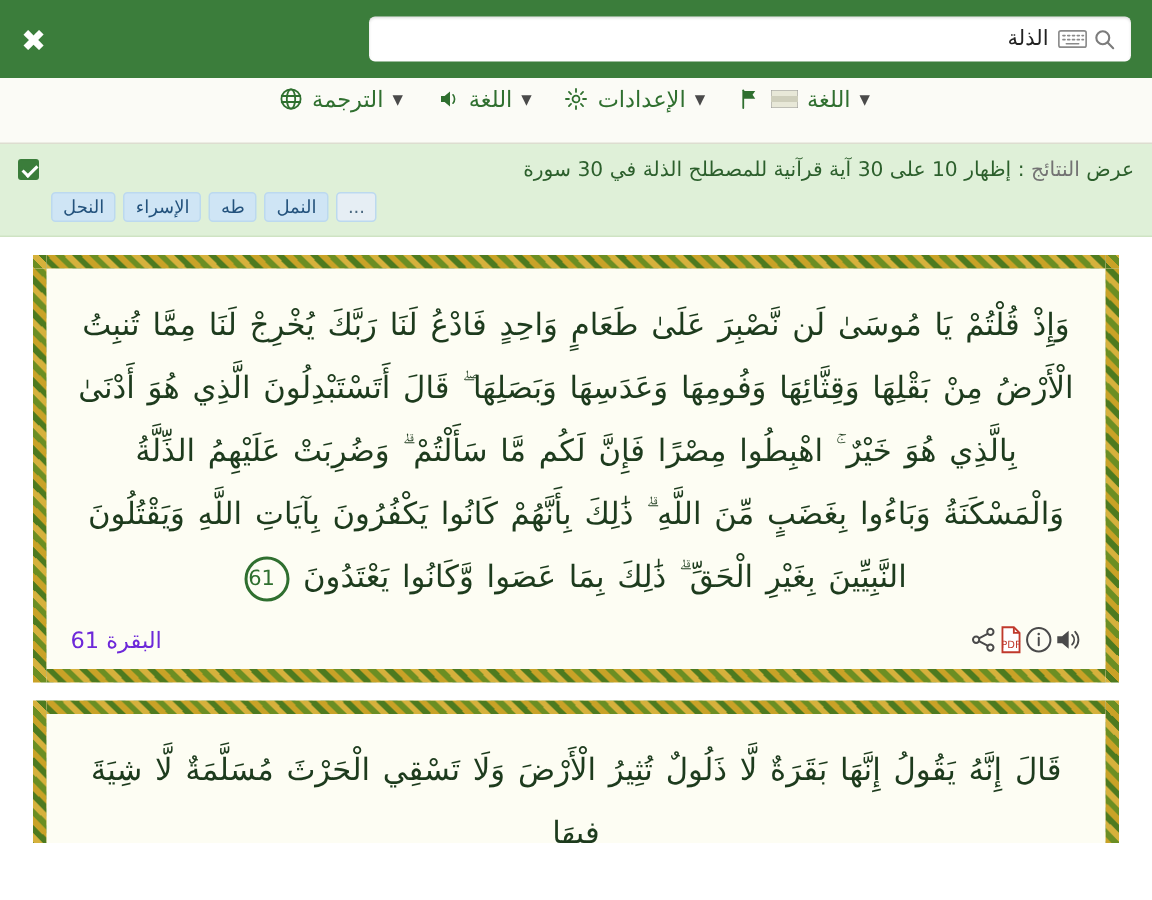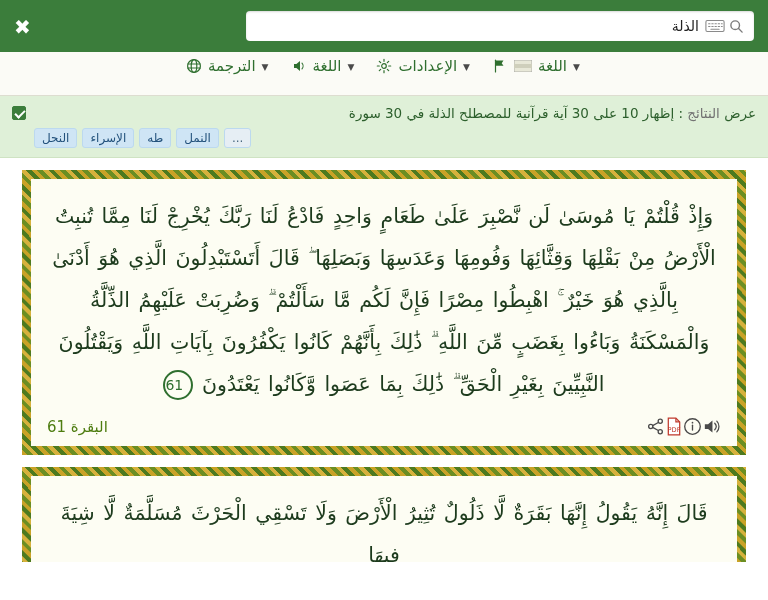--- a/index.html
+++ b/index.html
@@ -208,21 +208,21 @@
     vertical-align: middle;
   }
   .card-footer {
     margin-top: 12px;
     display: flex;
     flex-direction: row-reverse;
     align-items: center;
     justify-content: space-between;
   }
   .ref-label {
-    color: #4d7c0f;
+    color: #6d28d9;
     font-size: 15px;
     cursor: pointer;
     direction: rtl;
   }
   .tools {
     display: flex;
     flex-direction: row-reverse;
     align-items: center;
   }
   .tool { cursor: pointer; line-height: 0; }

